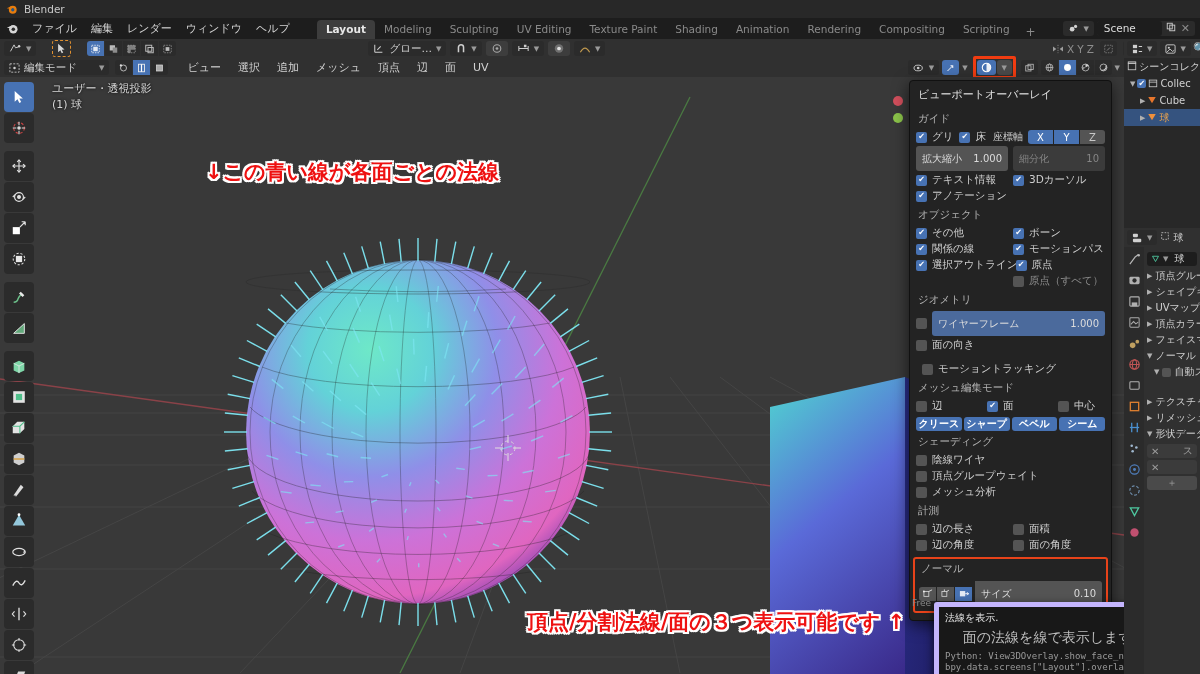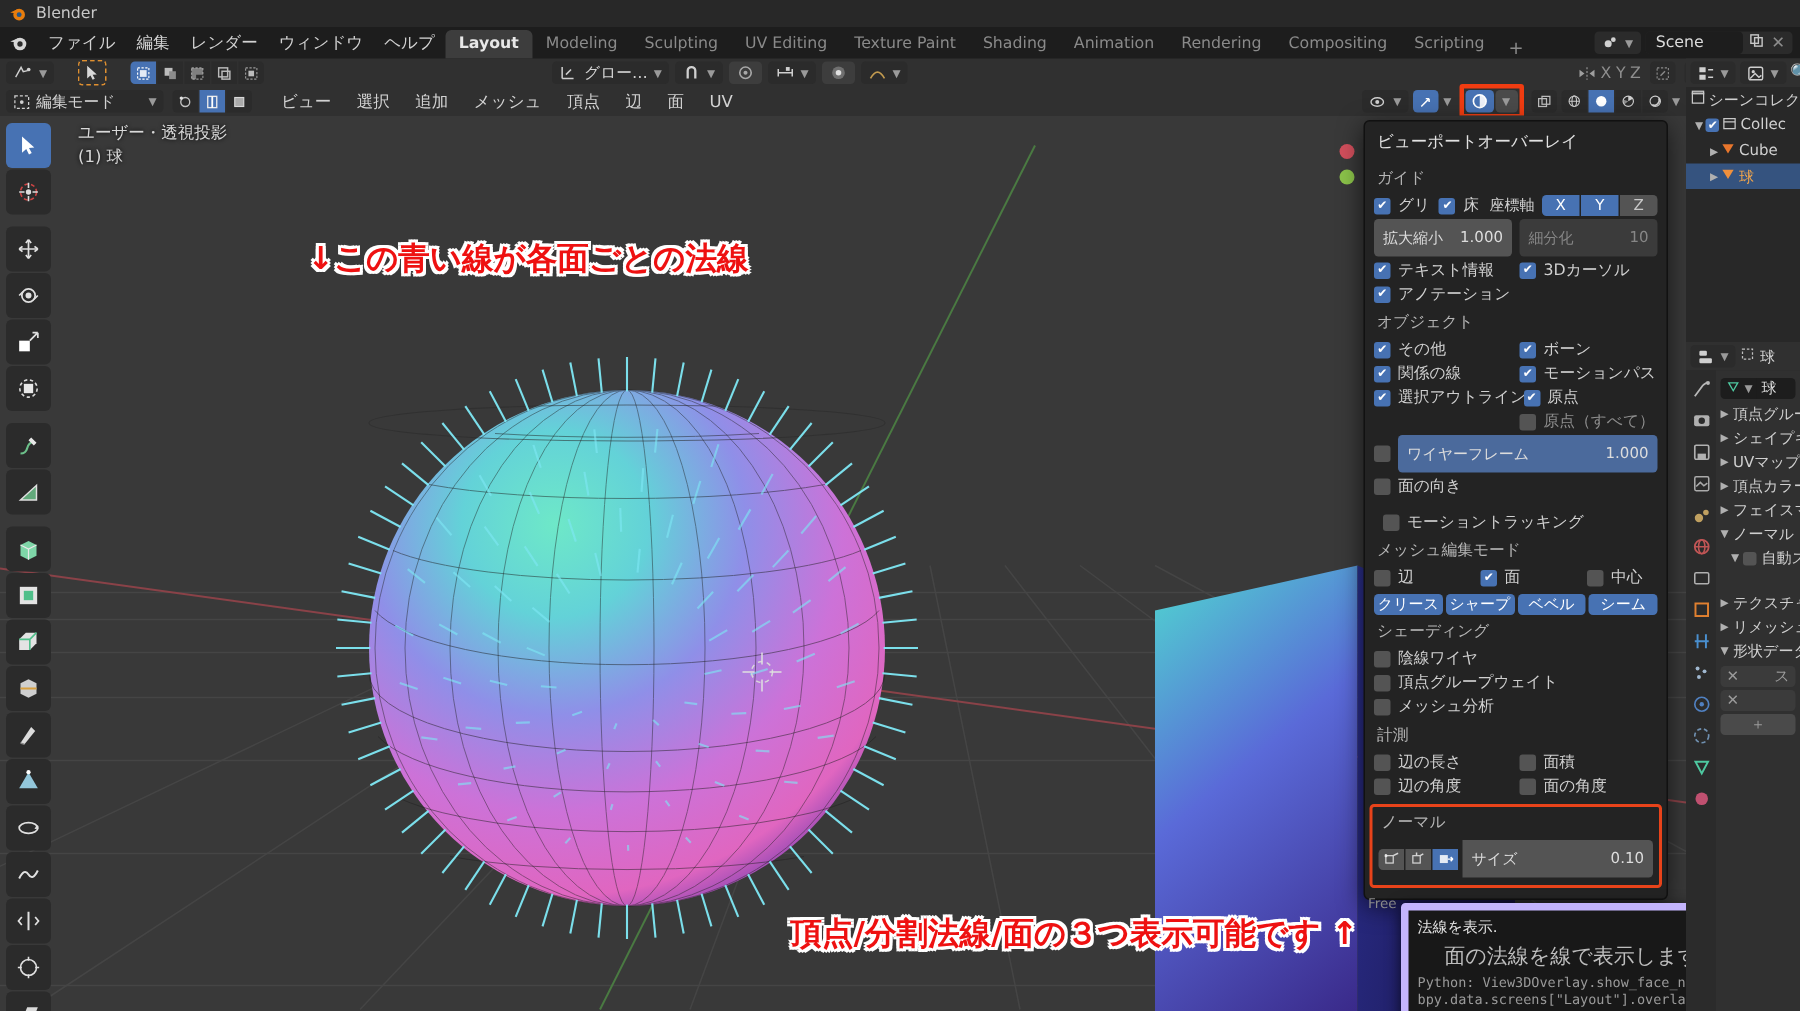--- a/index.html
+++ b/index.html
@@ -13,21 +13,21 @@
 
   
   #titlebar{ left:0; top:0; width:1200px; height:18px; background:#282828;
     display:flex; align-items:center; gap:6px; padding-left:6px; }
   #titlebar .tt{ font-size:10.5px; color:#c8c8c8; }
 
   
   #topbar{ left:0; top:18px; width:1200px; height:21px; background:#1d1d1d;
     display:flex; align-items:center; }
   .menu-item{ padding:0 7px; height:21px; line-height:21px; font-size:11px; color:#d2d2d2; white-space:nowrap; }
-  .ws-tabs{ display:flex; align-items:flex-end; height:21px; margin-left:0; }
+  .ws-tabs{ display:flex; align-items:flex-end; height:21px; margin-left:20px; }
   .ws-tab{ padding:0 9px; height:19px; line-height:19px; font-size:10.5px;
     color:#8a8a8a; border-radius:4px 4px 0 0; white-space:nowrap; }
   .ws-tab.active{ background:#3d3d3d; color:#e8e8e8; font-weight:bold; }
   .ws-plus{ padding:0 7px; color:#8a8a8a; font-size:12px; }
   .topbar-right{ margin-left:auto; display:flex; align-items:center; gap:3px; padding-right:5px; }
   .scene-field{ display:flex; align-items:center; background:#2b2b2b; border-radius:3px; height:15px; }
   .scene-name{ background:#1d1d1d; padding:0 26px 0 7px; height:15px; line-height:15px;
     border-radius:3px; font-size:10.5px; color:#dcdcdc; }
 
   
@@ -80,21 +80,21 @@
   .cl.dim{ color:#8e8e8e; }
   .half{ width:50%; display:flex; align-items:center; gap:5px; }
   .numfield{ flex:1; height:25px; background:#545454; border-radius:3px;
     display:flex; align-items:center; justify-content:space-between;
     padding:0 6px; font-size:10px; color:#dcdcdc; }
   .numfield.dis{ background:#3b3b3b; color:#868686; }
   .numfield.blue{ background:#4b6a9c; }
   .axisbtn{ width:25px; height:14px; background:#4772b3; color:#fff; font-size:10px;
     display:flex; align-items:center; justify-content:center; }
   .axisbtn.off{ background:#545454; color:#c8c8c8; }
-  .pillrow{ display:flex; gap:2px; margin-top:3px; }
+  .pillrow{ display:flex; gap:2px; margin-top:3px;font-weight:bold; }
   .pill{ flex:1; height:14px; background:#4772b3; color:#fff; font-size:10px;
     border-radius:3px; display:flex; align-items:center; justify-content:center; }
   #normalsbox{ border:2px solid #e8431a; border-radius:3px; padding:3px 4px 5px 4px;
     margin:4px -3px 0 -3px; }
   .nrow{ display:flex; gap:1px; align-items:center; margin-top:2px; }
   .nicon{ width:17px; height:14px; background:#545454;
     display:flex; align-items:center; justify-content:center; }
   .nicon.on{ background:#4772b3; }
   .nicon:first-child{ border-radius:3px 0 0 3px; }
 
@@ -859,20 +859,21 @@
     </div>
   </div>
   <div class="row">
     <div class="half"></div>
     <div class="half">
       <span class="cb"></span>
       <span class="cl dim">原点（すべて）</span>
     </div>
   </div>
 
+  <div class="sec-h">ジオメトリ</div>
   <div class="row">
     <span class="cb"></span>
     <div class="numfield blue">
       <span>ワイヤーフレーム</span>
       <span>1.000</span>
     </div>
   </div>
   <div class="row">
     <span class="cb"></span>
     <span class="cl">面の向き</span>

